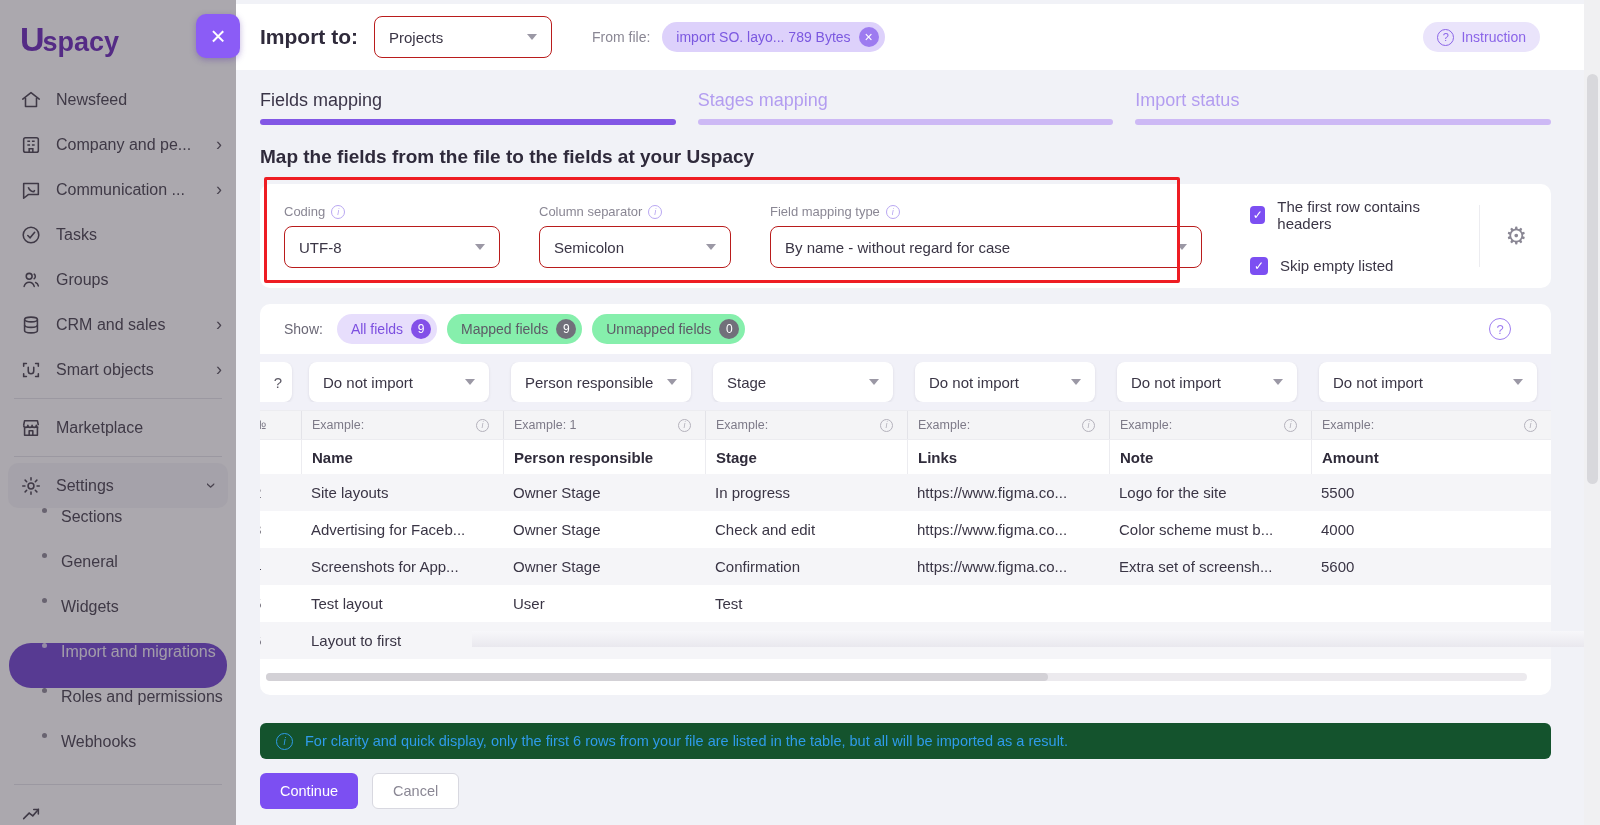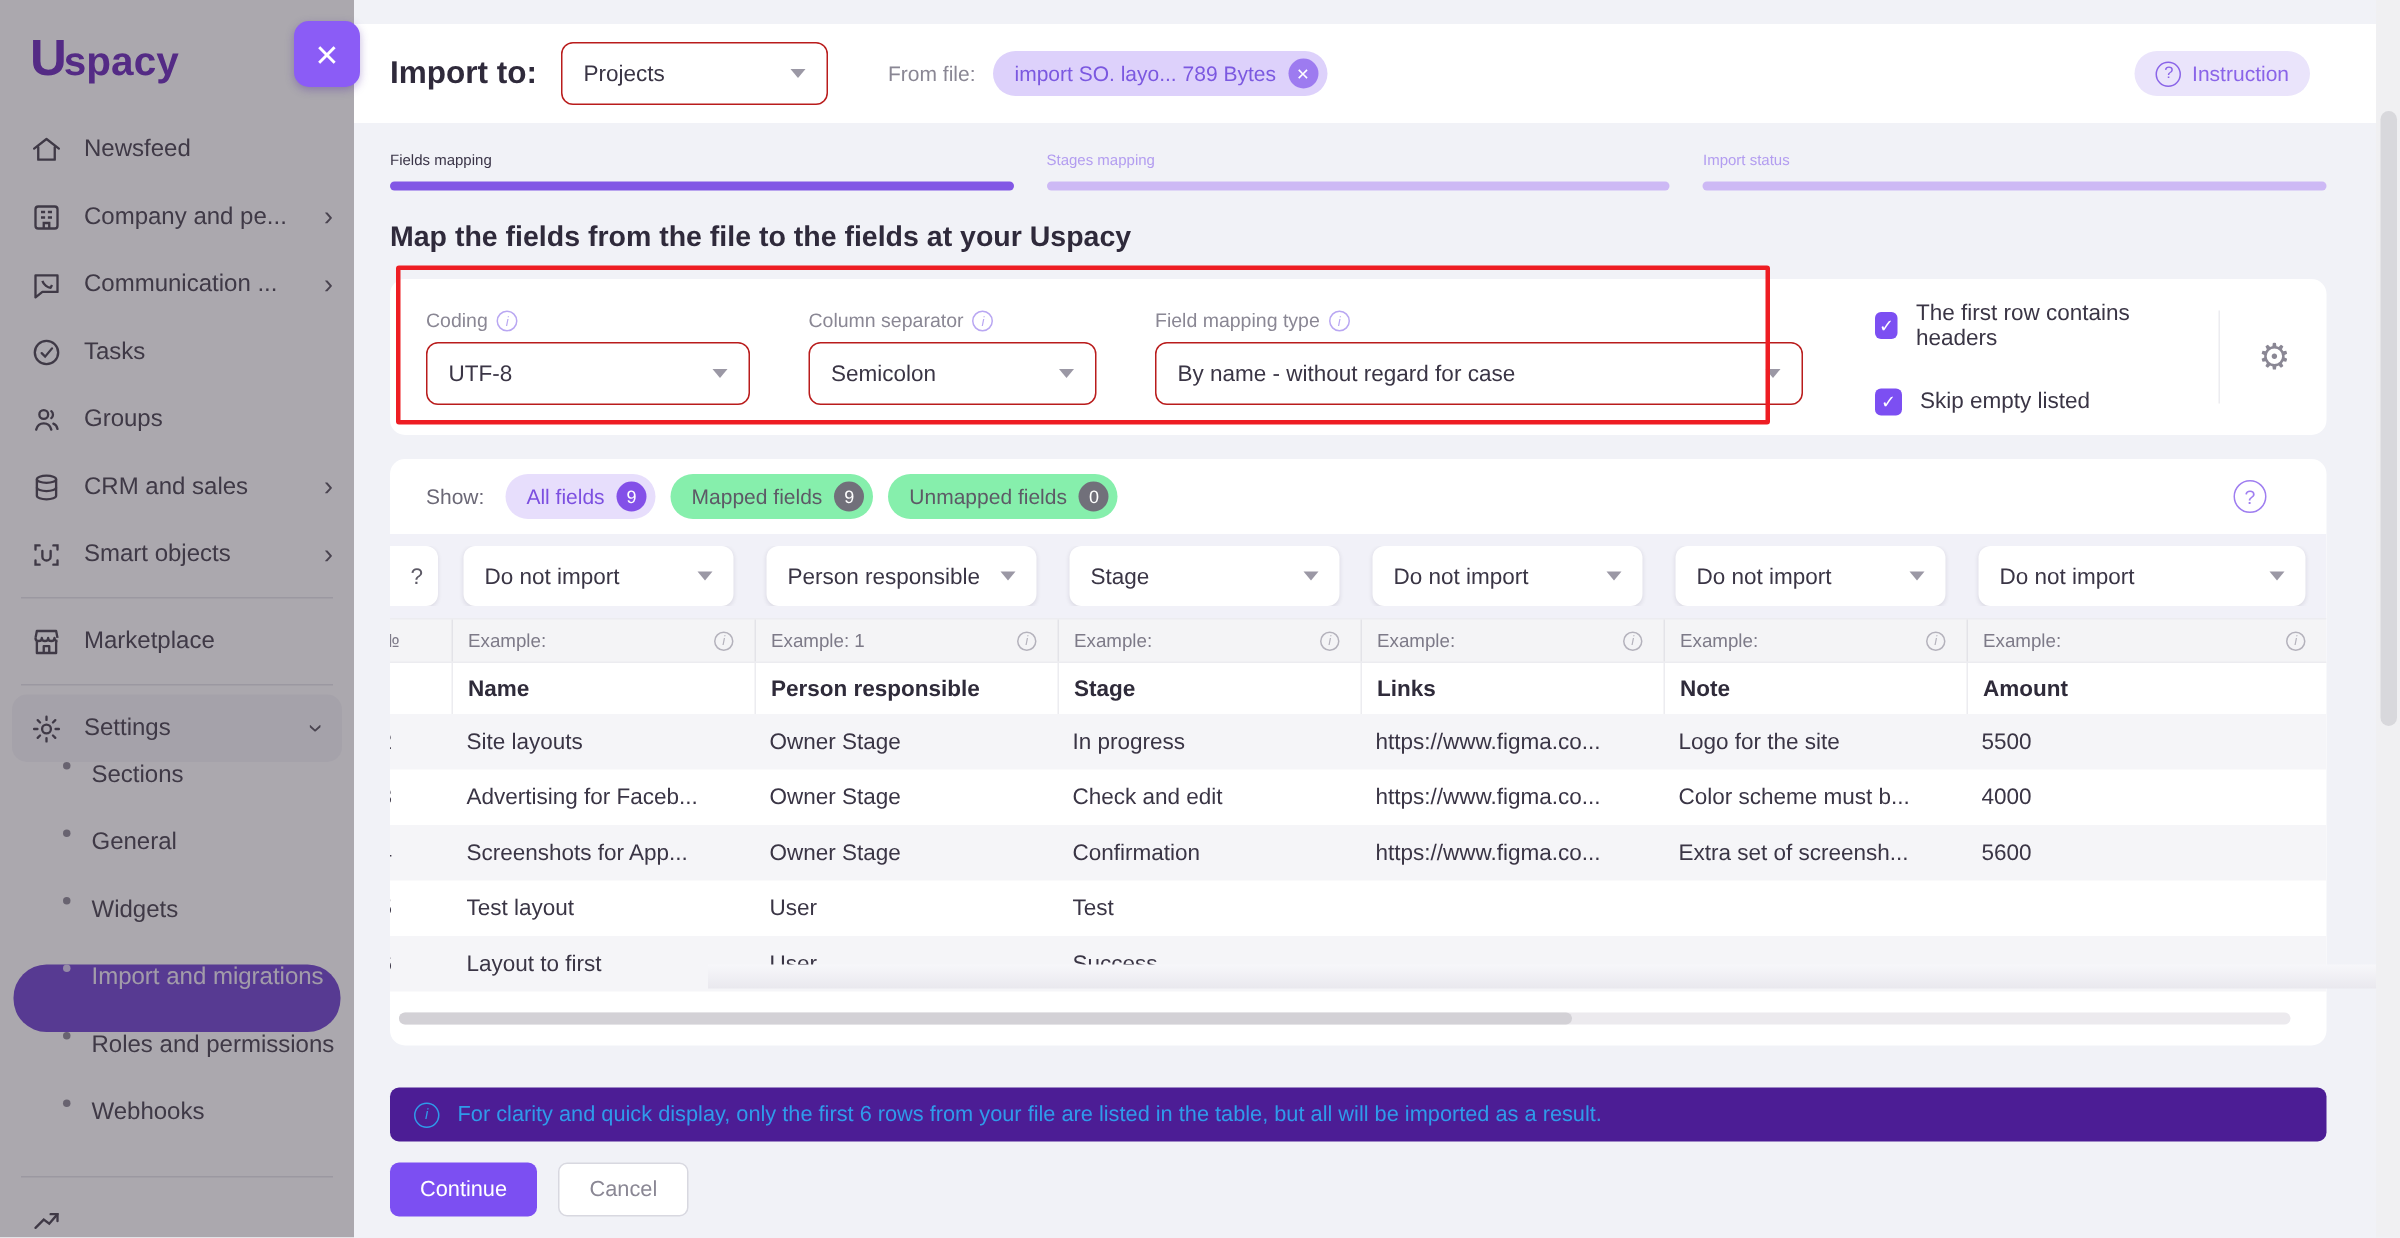--- a/index.html
+++ b/index.html
@@ -27,21 +27,21 @@
   .sub-item.active { background:#6f42cf; border-radius:22px; margin:0 9px; padding-left:33px; color:#efeaf7; }
   .sub-item.active .dot { background:#d9cdf2; }
   .sidebar-dim { position:absolute; inset:0; background:rgba(55,47,62,0.42); pointer-events:none; }
 
   .close-btn { position:absolute; left:196px; top:14px; width:44px; height:44px;
     background:#8b5cf6; border:none; border-radius:10px; color:#fff; cursor:pointer; z-index:30;
     box-shadow:0 2px 6px rgba(80,40,160,0.35); }
   .close-btn::after { content:"×"; font-size:26px; line-height:44px; }
 
   
-  .main { position:absolute; left:236px; top:16px; right:0; height:643px; background:#f1f2f7; }
+  .main { position:absolute; left:236px; top:4px; right:0; height:643px; background:#f1f2f7; }
   .topbar { height:66px; background:#fff; display:flex; align-items:center; padding:0 60px 0 24px; }
   .page-h { font-size:21px; font-weight:bold; color:#2f2a3b; margin-right:16px; }
   .sel { display:flex; align-items:center; justify-content:space-between; background:#fff;
     border:1px solid #b91c1c; border-radius:8px; height:42px; padding:0 14px;
     font-size:15px; color:#3a3545; cursor:pointer; }
   .caret { width:0; height:0; border-left:5px solid transparent; border-right:5px solid transparent;
     border-top:6px solid #9b98a5; margin-left:12px; }
   .entity-sel { width:178px; }
   .fromfile-lbl { font-size:14px; color:#8a8794; margin:0 12px 0 40px; }
   .chip { display:flex; align-items:center; background:#ddd1fb; border-radius:16px; height:30px;
@@ -52,21 +52,21 @@
   .spacer { flex:1; }
   .instruction { display:flex; align-items:center; background:#eae4fb; border:none; border-radius:16px;
     height:30px; padding:0 14px; font-size:14px; color:#8a64e8; cursor:pointer; }
   .q-ic { width:17px; height:17px; border:1.4px solid #8a64e8; border-radius:50%;
     display:inline-flex; align-items:center; justify-content:center; font-size:11px; margin-right:7px; }
   .q-ic::after { content:"?"; }
 
   .content { padding:20px 49px 0 24px; }
   .steps { display:flex; gap:22px; }
   .step { flex:1; cursor:pointer; }
-  .step .s-lbl { font-size:10px; color:#b39df0; }
+  .step .s-lbl { font-size:18px; color:#b39df0; }
   .step.active .s-lbl { color:#3a3447; }
   .step .s-bar { height:6px; border-radius:3px; background:#cdb9f5; margin-top:8px; }
   .step.active .s-bar { background:#8257e5; }
 
   .map-title { font-size:19px; font-weight:bold; color:#2f2a3b; margin-top:21px; }
 
   .card { background:#fff; border-radius:10px; }
   .card-options { margin-top:16px; height:104px; display:flex; align-items:center; padding:0 24px; }
   .fields-group { display:flex; gap:39px; }
   .field .f-lbl { font-size:13px; color:#8a8794; margin-bottom:7px; display:flex; align-items:center; }
@@ -121,21 +121,21 @@
   .hrow .cell { height:34px; display:flex; align-items:center; padding-left:10px;
     font-size:15px; font-weight:bold; color:#2f2b3a; border-left:1px solid #ececf0; overflow:hidden; }
   .hrow .cell:first-child { border-left:none; padding-left:0; }
   .trow .cell { height:37px; display:flex; align-items:center; padding-left:10px;
     font-size:15px; color:#3a3545; white-space:nowrap; overflow:hidden; }
   .trow .cell:first-child { padding-left:0; }
   .trow:nth-child(odd) { background:#f5f5f8; }
   .hscroll { margin:14px 24px 4px 6px; height:8px; border-radius:4px; background:#eceaee; cursor:pointer; }
   .hthumb { width:62%; height:8px; border-radius:4px; background:#d3d1d6; cursor:grab; }
 
-  .info-banner { margin-top:28px; height:36px; background:#4c1d95; border-radius:6px;
+  .info-banner { margin-top:28px; height:36px; background:#14532d; border-radius:6px;
     display:flex; align-items:center; padding:0 16px; }
   .info-b-ic { width:17px; height:17px; border:1.4px solid #2f9bea; border-radius:50%; color:#2f9bea;
     font-size:10px; display:flex; align-items:center; justify-content:center; margin-right:12px; }
   .info-b-ic::after { content:"i"; font-style:italic; }
   .info-b-txt { font-size:14.5px; color:#2f9bea; }
 
   .footer { margin-top:14px; display:flex; gap:14px; }
   .btn-primary { height:36px; padding:0 20px; background:#7c4ff2; color:#fff; border:none;
     border-radius:6px; font-size:14.5px; cursor:pointer; }
   .btn-secondary { height:36px; padding:0 20px; background:#fff; color:#8a8794;

